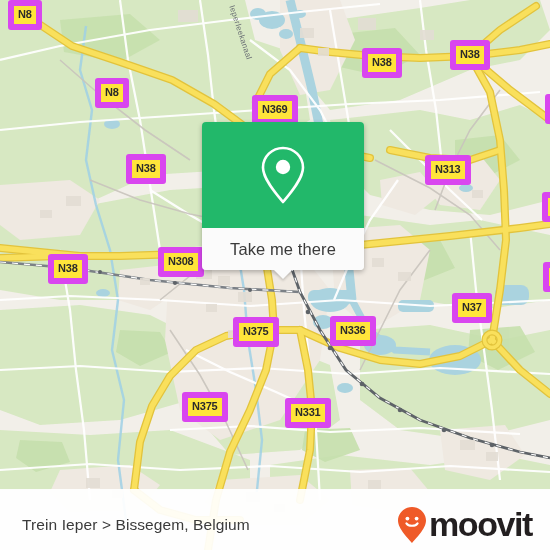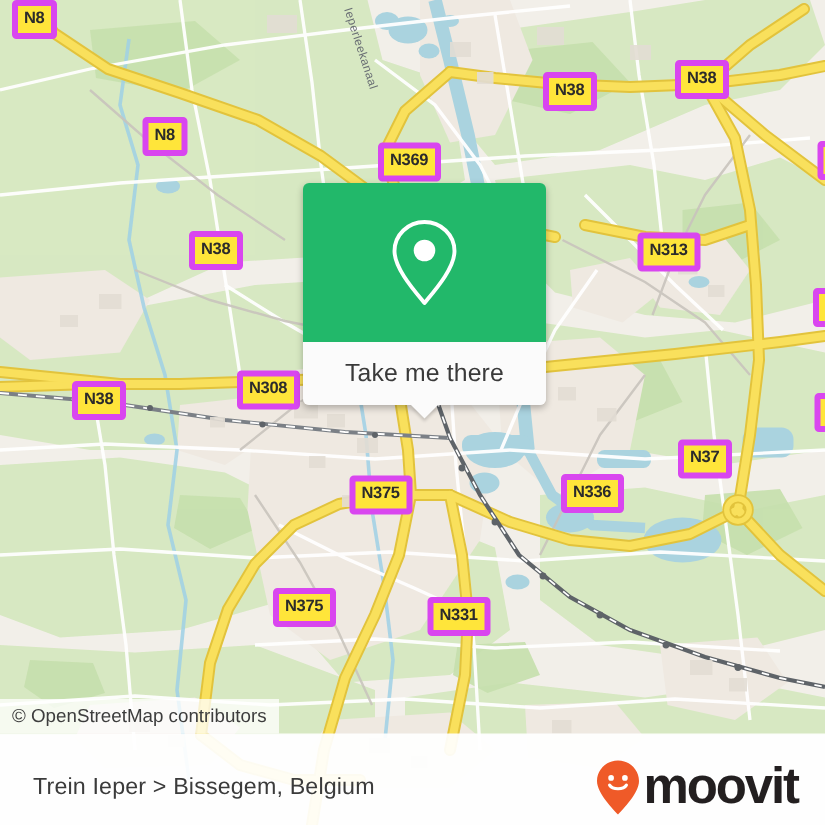--- a/index.html
+++ b/index.html
@@ -11,21 +11,21 @@
   #root{position:relative;width:550px;height:550px;overflow:hidden;}
 
   
   .map{position:absolute;left:0;top:0;width:550px;height:550px;background:#eaf0e2;overflow:hidden;}
   .map svg{position:absolute;left:0;top:0;}
 
   
   .shield{
     position:absolute;
     background:#ffe53a;
-    border:4px solid #d946ef;
+    border:6px solid #d946ef;
     border-radius:3px;
     color:#2b2b2b;
     font-size:11px;
     font-weight:bold;
     line-height:1;
     padding:3px 4px 4px 4px;
     letter-spacing:-0.2px;
     white-space:nowrap;
     font-family:"Liberation Sans", sans-serif;
     box-sizing:border-box;
@@ -329,21 +329,21 @@
     <div class="shield" style="left:252px;top:95px;">N369</div>
     <div class="shield" style="left:362px;top:48px;">N38</div>
     <div class="shield" style="left:450px;top:40px;">N38</div>
     <div class="shield" style="left:126px;top:154px;">N38</div>
     <div class="shield" style="left:48px;top:254px;">N38</div>
     <div class="shield" style="left:158px;top:247px;">N308</div>
     <div class="shield" style="left:377px;top:155px;margin-left:48px;">N313</div>
     <div class="shield" style="left:498px;top:192px;margin-left:44px;">N345</div>
     <div class="shield" style="left:452px;top:293px;">N37</div>
     <div class="shield" style="left:233px;top:317px;">N375</div>
-    <div class="shield" style="left:330px;top:316px;margin-left:44px;">N336</div>
+    <div class="shield" style="left:330px;top:316px;">N336</div>
     <div class="shield" style="left:182px;top:392px;">N375</div>
     <div class="shield" style="left:285px;top:398px;">N331</div>
     <div class="shield" style="left:543px;top:262px;">N</div>
     <div class="shield" style="left:545px;top:94px;">N</div>
   </div>
 
   <div class="callout">
     <div class="callout-top">
       <span class="pin-wrap">
         <svg viewBox="0 0 52 62" width="52" height="62" aria-hidden="true">
@@ -351,21 +351,20 @@
           <circle cx="26" cy="23" r="7.2" fill="#ffffff"></circle>
         </svg>
       </span>
     </div>
     <div class="callout-bottom">
       <span class="label">Take me there</span>
       <span class="callout-tail"></span>
     </div>
   </div>
 
-  <div class="osm-attrib">© OpenStreetMap contributors</div>
 
   <div class="bottombar">
     <span class="route">Trein Ieper &gt; Bissegem, Belgium</span>
     <span class="brand">
       <span style="display:inline-block;line-height:0;">
         <svg width="30" height="38" viewBox="0 0 30 38" aria-hidden="true">
           <path d="M15 1 C7.3 1 1 7.1 1 14.6 C1 23 12 33.5 15 37 C18 33.5 29 23 29 14.6 C29 7.1 22.7 1 15 1 Z" fill="#ef5a28"></path>
           <circle cx="10.4" cy="12.6" r="1.9" fill="#ffffff"></circle>
           <circle cx="19.6" cy="12.6" r="1.9" fill="#ffffff"></circle>
           <path d="M9.4 17.4 C11.4 20.6 18.6 20.6 20.6 17.4" fill="none" stroke="#ffffff" stroke-width="2.1" stroke-linecap="round"></path>

